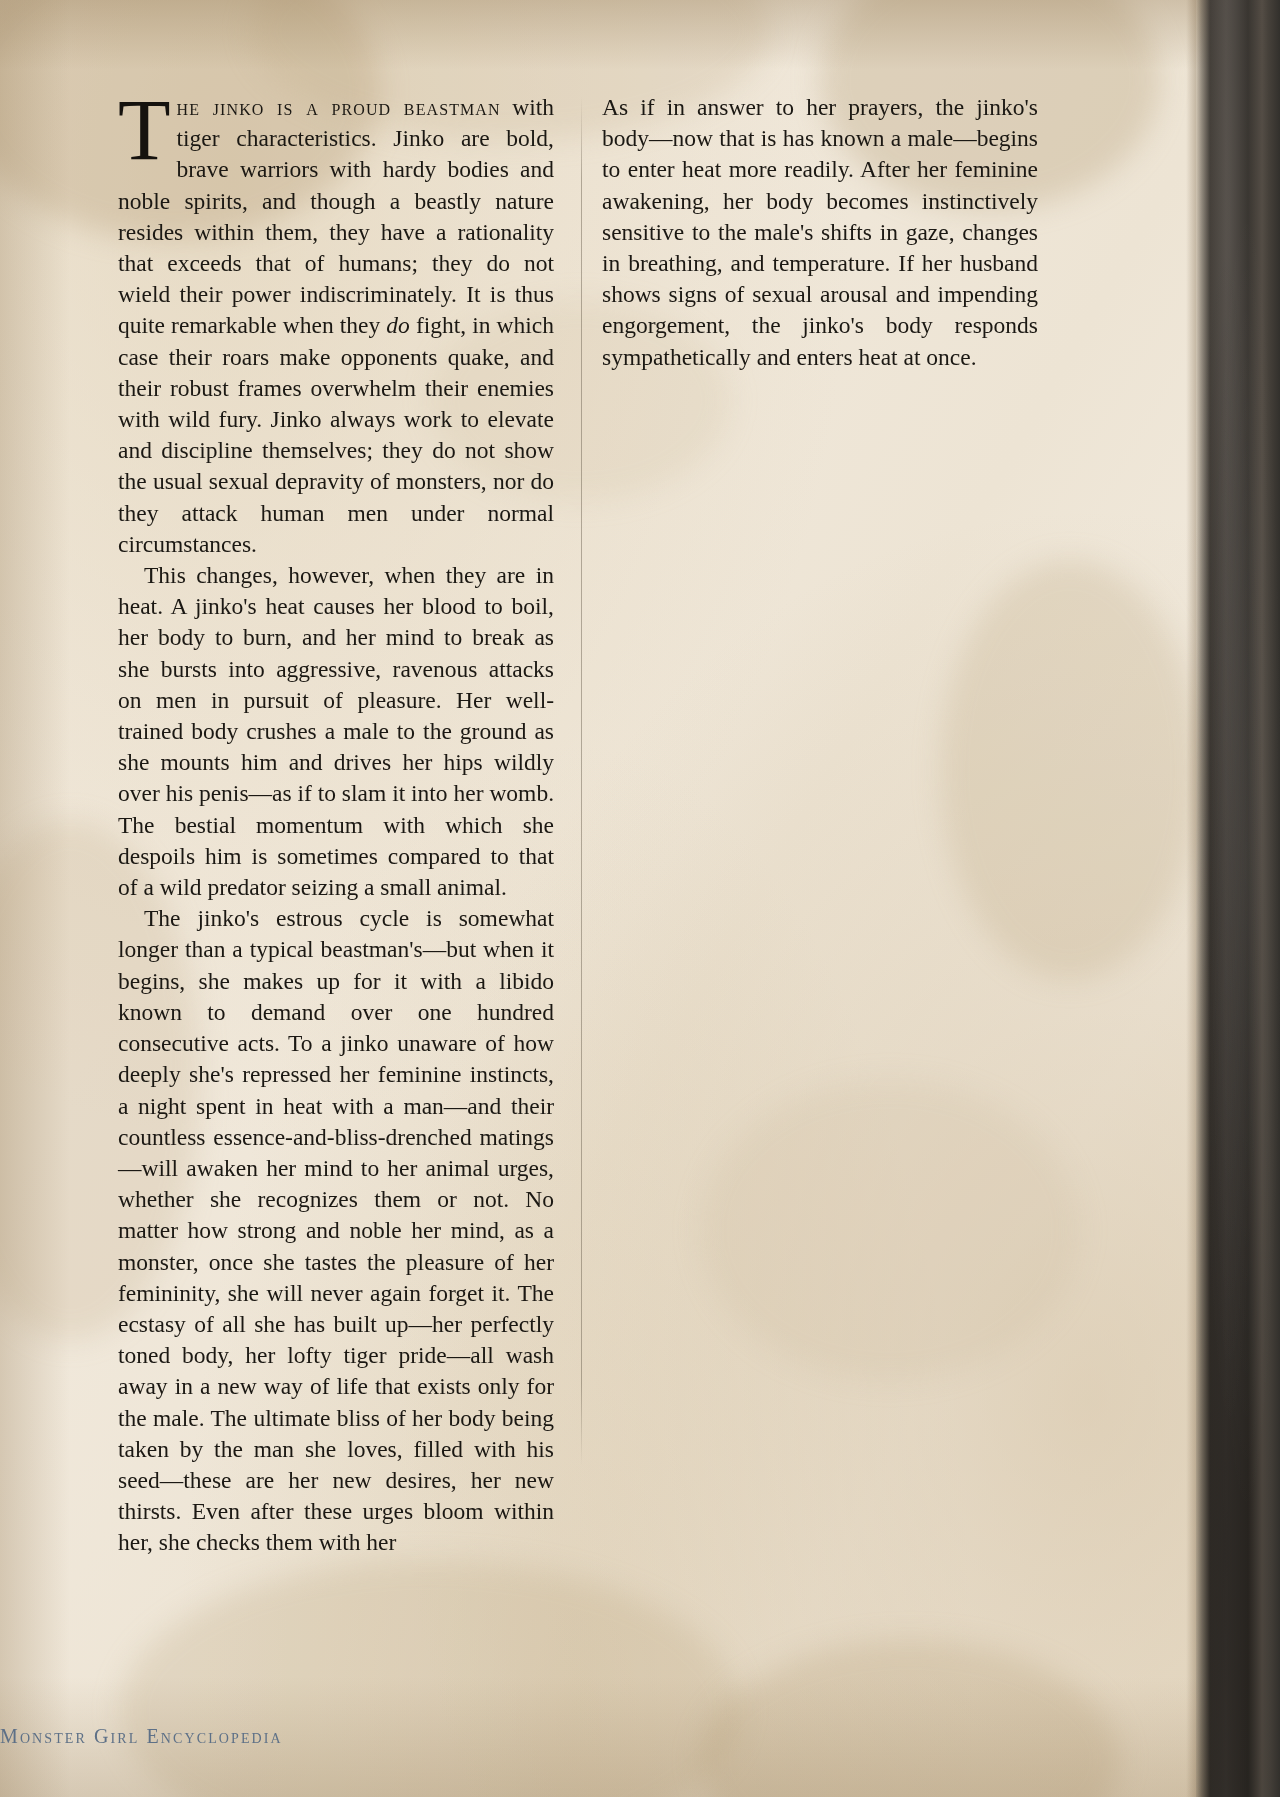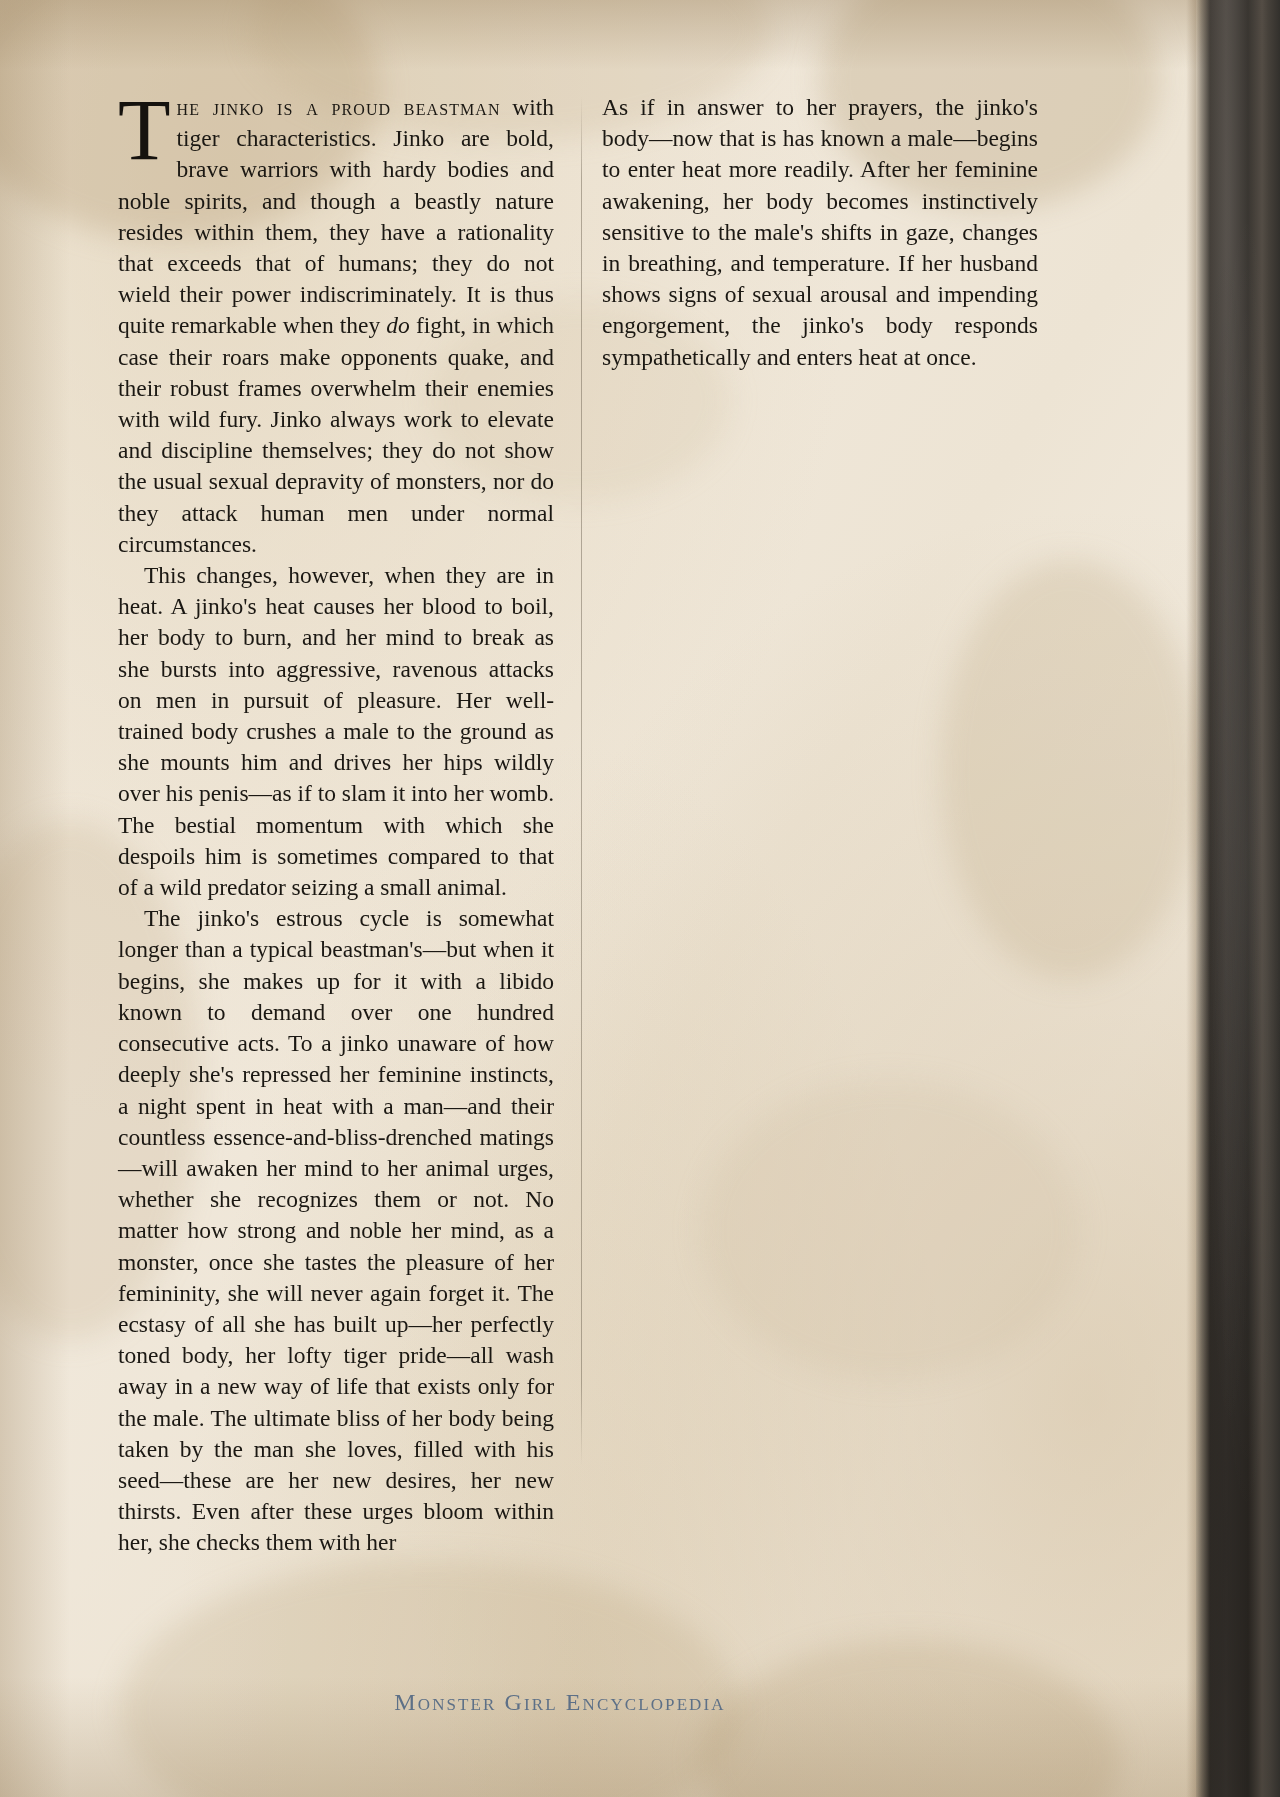--- a/index.html
+++ b/index.html
@@ -131,24 +131,24 @@
   .smallcaps {
     font-variant: small-caps;
     letter-spacing: 1.1px;
   }
   em { font-style: italic; }
 
   
   .footer {
     position: absolute;
     left: 0;
-    bottom: 81px;
+    bottom: 49px;
     width: 1120px;
-    text-align: center;
-    font-size: 24px;
+    text-align: left;
+    font-size: 20px;
     letter-spacing: 2.1px;
     font-variant: small-caps;
     color: #5d7087;
   }
 </style>
 </head>
 <body>
 
 <div class="page">
 

